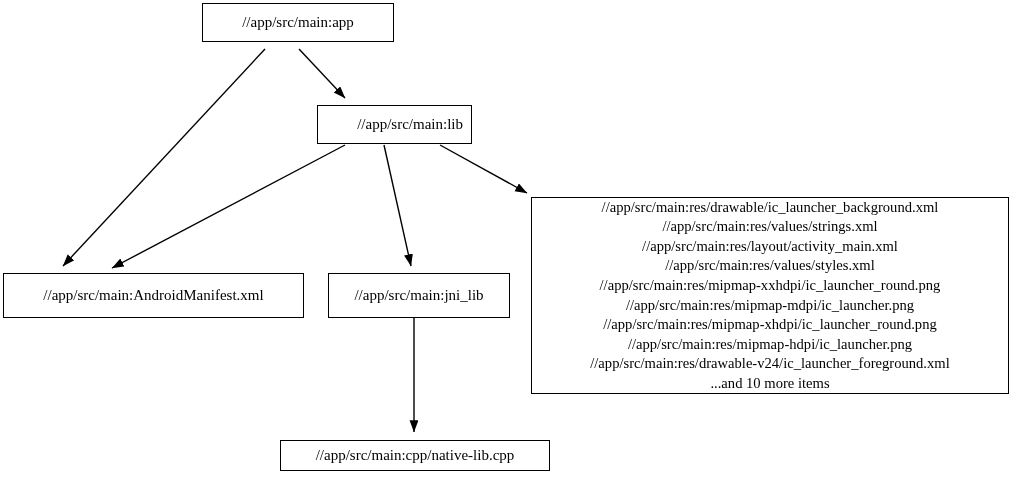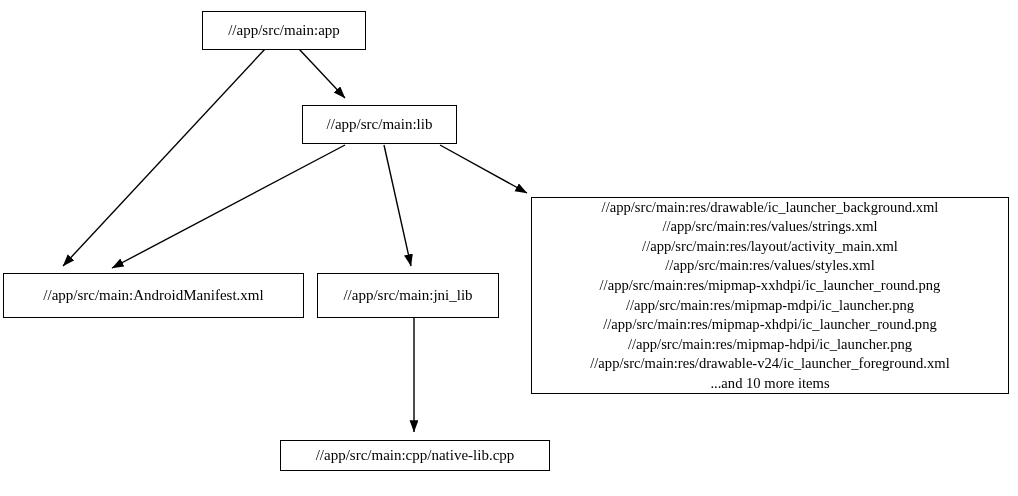--- a/index.html
+++ b/index.html
@@ -64,33 +64,33 @@
     <g fill="none" stroke="#000000" stroke-width="1.4" marker-end="url(#arrow)">
       <path d="M 265 49 L 63 266"></path>
       <path d="M 299 49 L 345 98"></path>
       <path d="M 345 145 L 112 268"></path>
       <path d="M 384 145 L 411 266"></path>
       <path d="M 440 145 L 527 193"></path>
       <path d="M 414 318 L 414 432"></path>
     </g>
   </svg>
 
-  <div class="node" style="left:202px; top:11px; width:164px; height:39px;align-items:center;">
+  <div class="node" style="left:202px; top:3px; width:192px; height:39px;align-items:center;">
     <span class="node-label">//app/src/main:app</span>
   </div>
 
-  <div class="node" style="left:302px; top:105px; width:155px; height:39px;">
+  <div class="node" style="left:317px; top:105px; width:155px; height:39px;justify-content:flex-end;">
     <span class="node-label">//app/src/main:lib</span>
   </div>
 
   <div class="node" style="left:3px; top:273px; width:301px; height:45px;">
     <span class="node-label">//app/src/main:AndroidManifest.xml</span>
   </div>
 
-  <div class="node" style="left:317px; top:273px; width:182px; height:45px;">
+  <div class="node" style="left:328px; top:273px; width:182px; height:45px;">
     <span class="node-label">//app/src/main:jni_lib</span>
   </div>
 
   <div class="node" style="left:280px; top:440px; width:270px; height:31px;">
     <span class="node-label">//app/src/main:cpp/native-lib.cpp</span>
   </div>
 
   <div class="node" style="left:531px; top:197px; width:478px; height:197px;align-items:center;">
     <span class="node-multiline">//app/src/main:res/drawable/ic_launcher_background.xml
 //app/src/main:res/values/strings.xml

